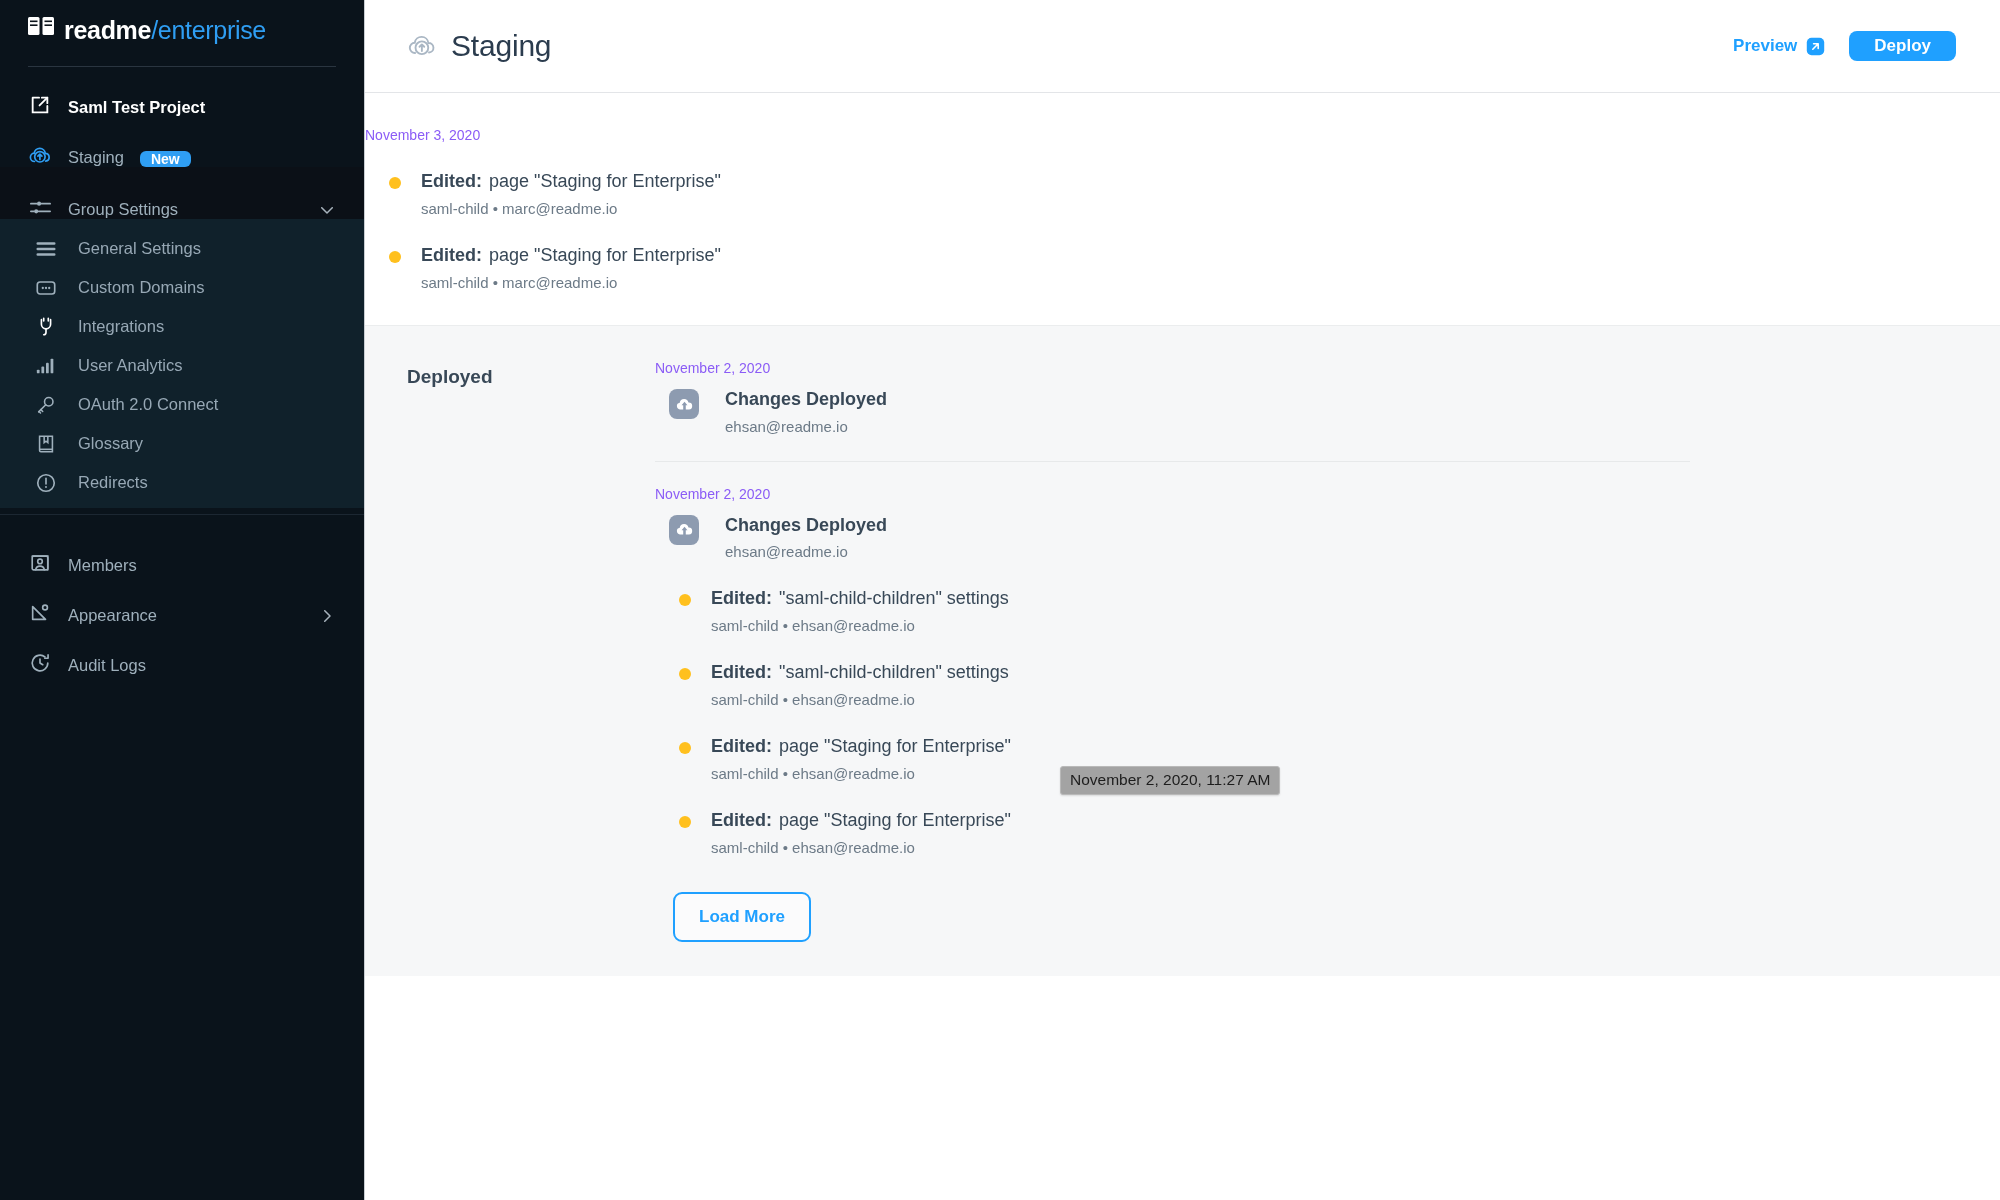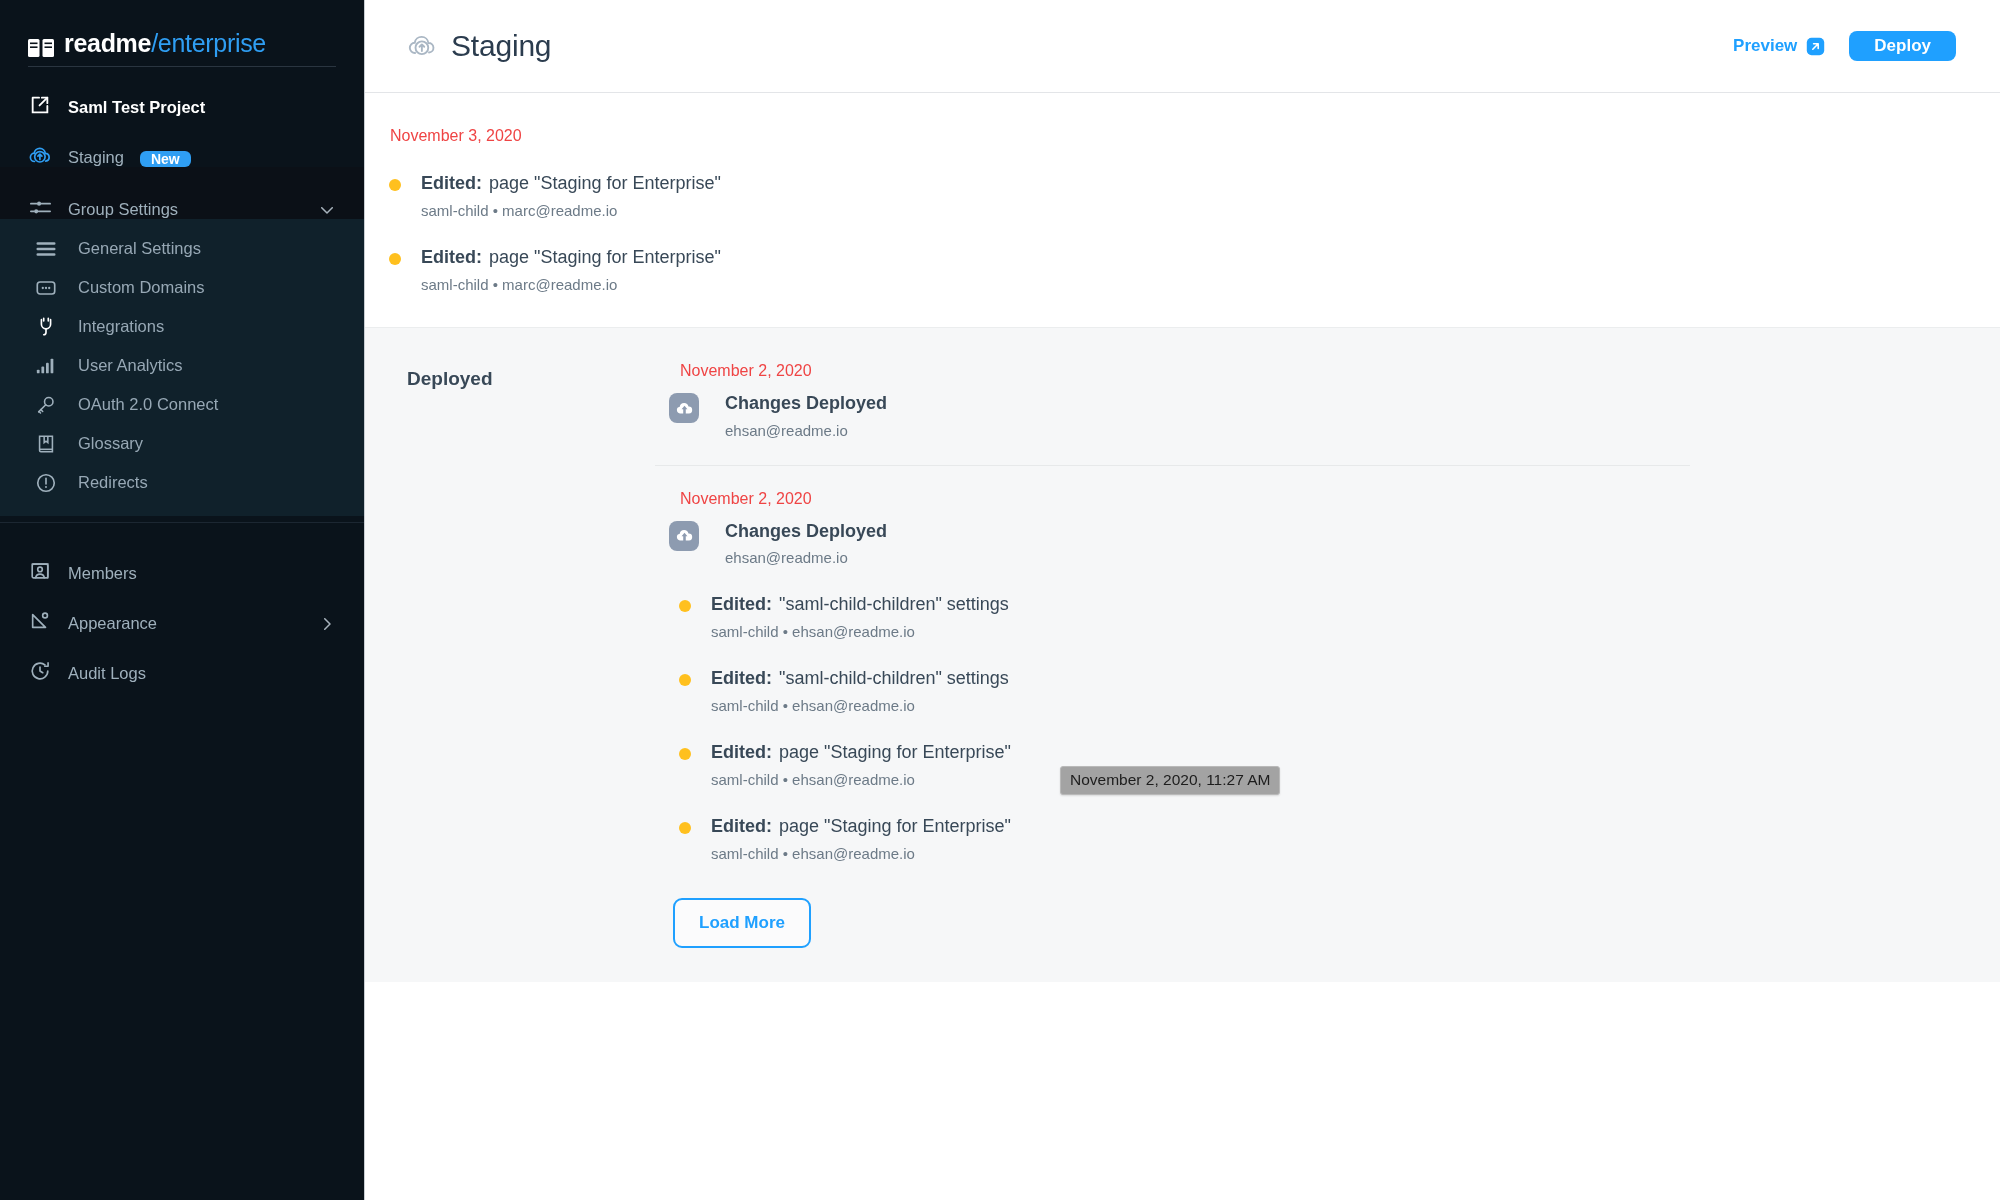--- a/index.html
+++ b/index.html
@@ -14,21 +14,21 @@
   
   #sidebar {
     width: 365px; flex: 0 0 365px; height: 1200px;
     background: #0a131b;
     color: #8ea0ad;
     display: flex; flex-direction: column;
     border-right: 1px solid #c9ced3;
   }
   .brand {
     padding: 16px 28px 0 28px;
-    display: flex; align-items: flex-end; gap: 10px;
+    display: flex; align-items: flex-start; gap: 10px;
     height: 58px;
   }
   .brand-logo { width: 26px; height: 20px; flex: 0 0 26px; }
   .brand-text { font-size: 25px; font-weight: bold; letter-spacing: -0.3px; white-space: nowrap; }
   .brand-readme { color: #ffffff; }
   .brand-slash { color: #2F9EF3; font-weight: 400; }
   .brand-ent { color: #2F9EF3; font-weight: 400; }
   .brand-rule {
     height: 1px; background: #2a3540;
     margin: 8px 28px 0 28px;
@@ -49,21 +49,21 @@
 
   .badge-new {
     background: #2F9EF3; color: #fff;
     font-size: 14px; font-weight: bold;
     padding: 0 11px; border-radius: 6px;
     line-height: 1.15;
   }
 
   #group-settings-row { background: #0b1017; height: 52px; }
 
-  .submenu { background: #10212b; padding: 10px 0 14px 0; }
+  .submenu { background: #10212b; padding: 10px 0 6px 0; }
   .sub-row {
     display: flex; align-items: center;
     height: 39px; padding: 0 28px 0 34px; gap: 20px;
     cursor: pointer;
   }
   .sub-row .ico { width: 24px; height: 24px; flex: 0 0 24px; display:flex; align-items:center; justify-content:center;}
   .sub-row .lbl { font-size: 16.5px; color: #97a8b5; white-space: nowrap; }
 
   .sidebar-sep { height: 1px; background: #1c2732; margin: 6px 0 10px 0; }
   .sidebar-fill { flex: 1 1 auto; background: #0a131b; }
@@ -99,21 +99,21 @@
   .section.awaiting { background: #ffffff; }
   .section.deployed { background: #f6f7f8; border-top: 1px solid #ebedee; }
   .section-title {
     width: 290px; flex: 0 0 290px;
     padding-left: 42px;
     font-size: 19px; font-weight: bold; color: #384857;
     padding-top: 6px;
   }
   .section-body { flex: 1 1 auto; min-width: 0; padding-right: 48px; }
 
-  .day-date { font-size: 16px; color: #ef4444; margin-bottom: 6px; margin-left: 25px; }
+  .day-date { font-size: 14px; color: #8b5cf6; margin-bottom: 6px; }
   .divider { height: 1px; background: #e7e9ea; margin: 26px 0 24px 0; max-width: 1035px; }
 
   .entry-list { padding-left: 14px; }
 
   .deploy-entry { display: flex; align-items: flex-start; gap: 26px; margin-top: 12px; }
   .deploy-icon {
     width: 30px; height: 30px; flex: 0 0 30px;
     background: #8d9bb0; border-radius: 8px;
     display: flex; align-items: center; justify-content: center;
     margin-top: 1px;

